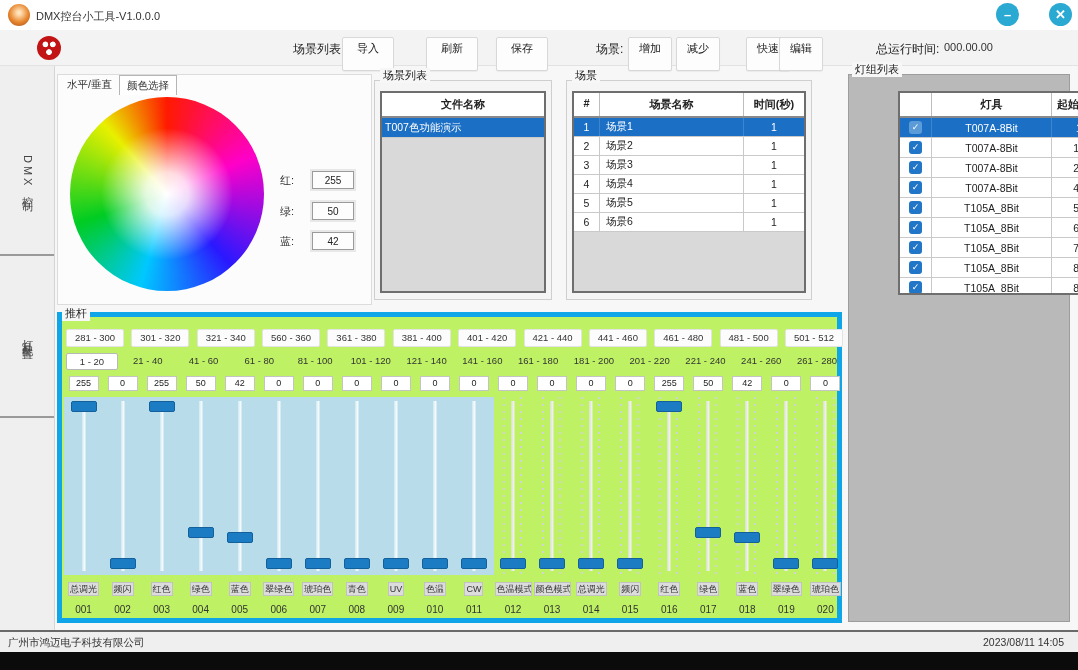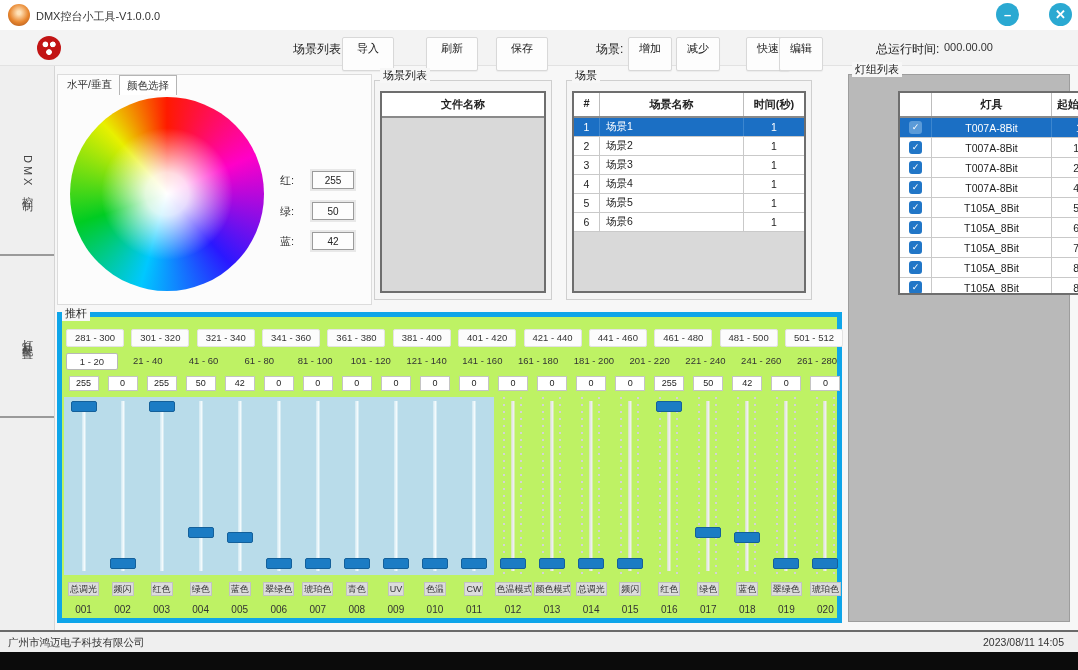--- a/index.html
+++ b/index.html
@@ -172,20 +172,25 @@
       </div>
     </div>
 </div>
 
 <div class="grouplabel" style="left:380px; top:68px">场景列表</div>
 <div id="scene-file-panel">
   <div id="scene-file-table" class="datatable">
     <div class="thead">
       <div style="flex:1">文件名称</div>
     </div>
+    <div id="scene-file-rows">
+        <div class="trow selected">
+          <div style="flex: 1 1 0%;">T007色功能演示</div>
+        </div>
+      </div>
   </div>
 </div>
 
 <div class="grouplabel" style="left:572px; top:68px">场景</div>
 <div id="scene-panel">
   <div id="scene-table" class="datatable">
     <div class="thead">
       <div class="sc-col-num">#</div>
       <div class="sc-col-name">场景名称</div>
       <div class="sc-col-time">时间(秒)</div>
@@ -300,21 +305,21 @@
       </div>
   </div>
 </div>
 
 <div class="grouplabel" style="left:62px; top:306px">推杆</div>
 <div id="fader-panel">
   <div id="range-row1">
       <div class="range-btn">281 - 300</div>
       <div class="range-btn">301 - 320</div>
       <div class="range-btn">321 - 340</div>
-      <div class="range-btn">341 - 360</div>
+      <div class="range-btn">560 - 360</div>
       <div class="range-btn">361 - 380</div>
       <div class="range-btn">381 - 400</div>
       <div class="range-btn">401 - 420</div>
       <div class="range-btn">421 - 440</div>
       <div class="range-btn">441 - 460</div>
       <div class="range-btn">461 - 480</div>
       <div class="range-btn">481 - 500</div>
       <div class="range-btn">501 - 512</div>
     </div>
   <div id="range-row2">

